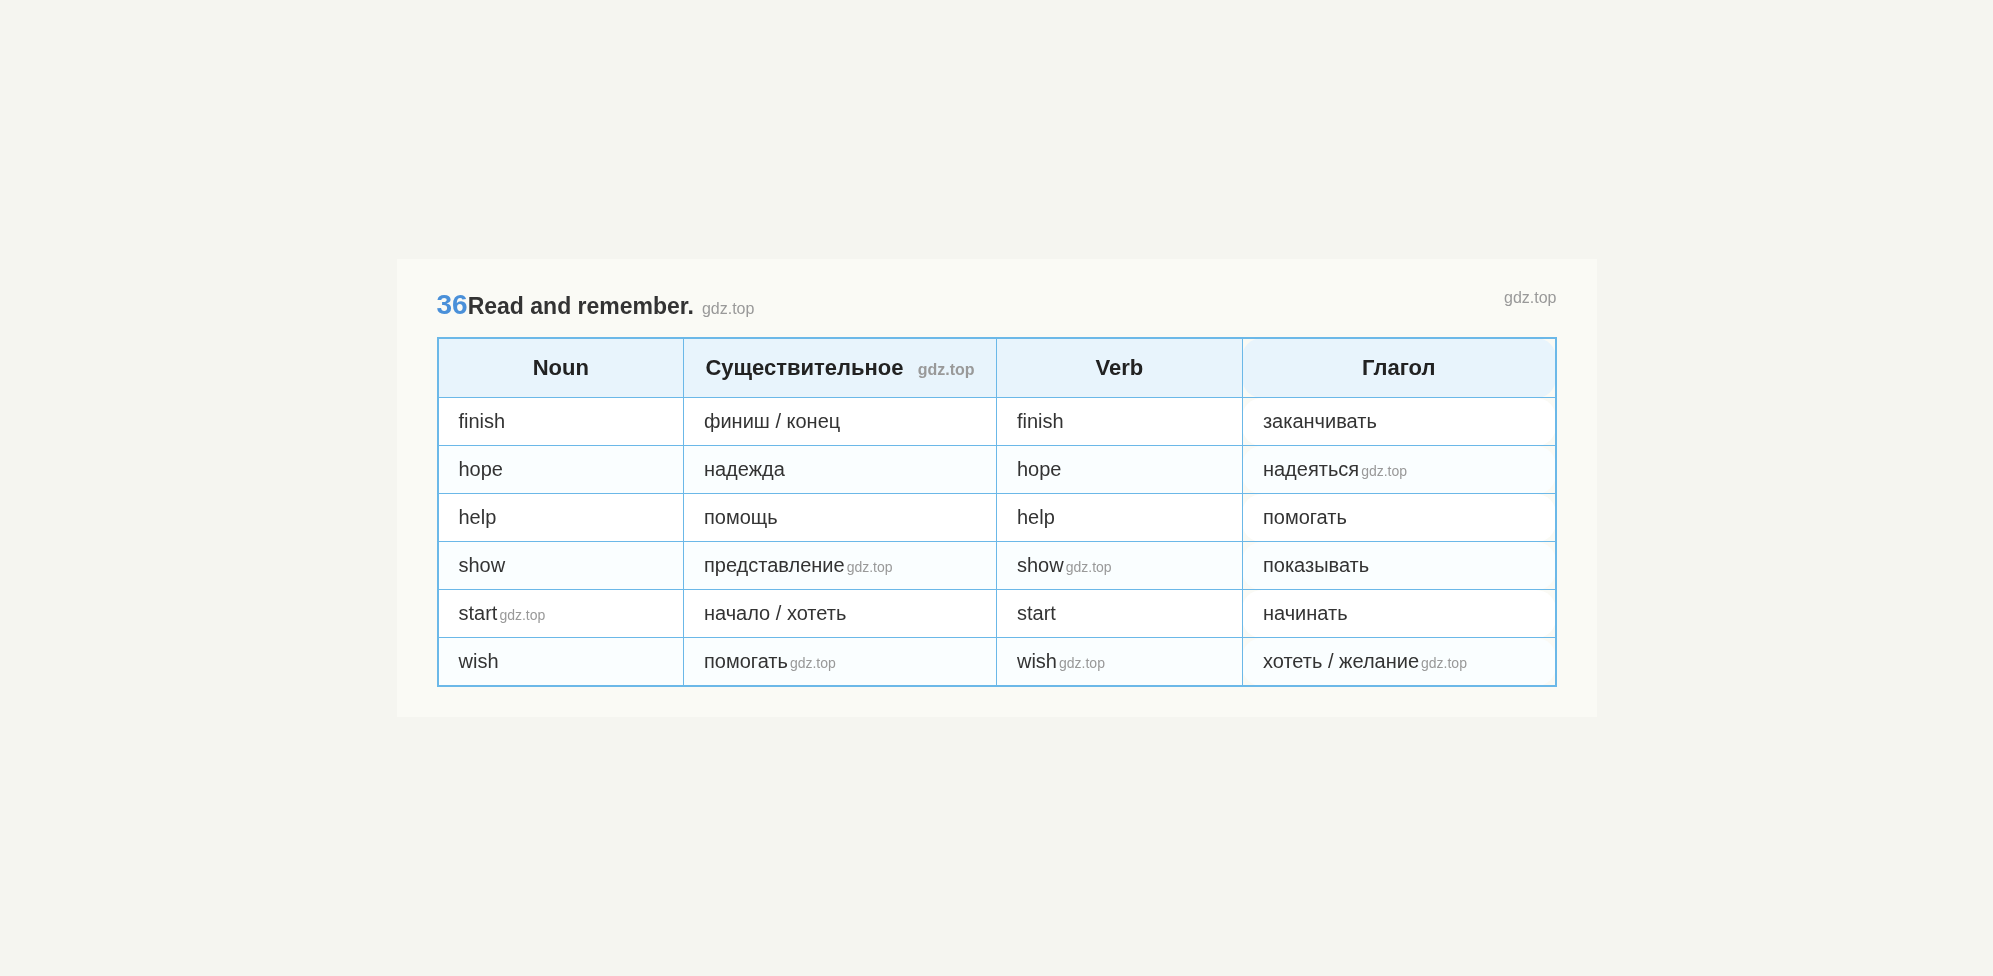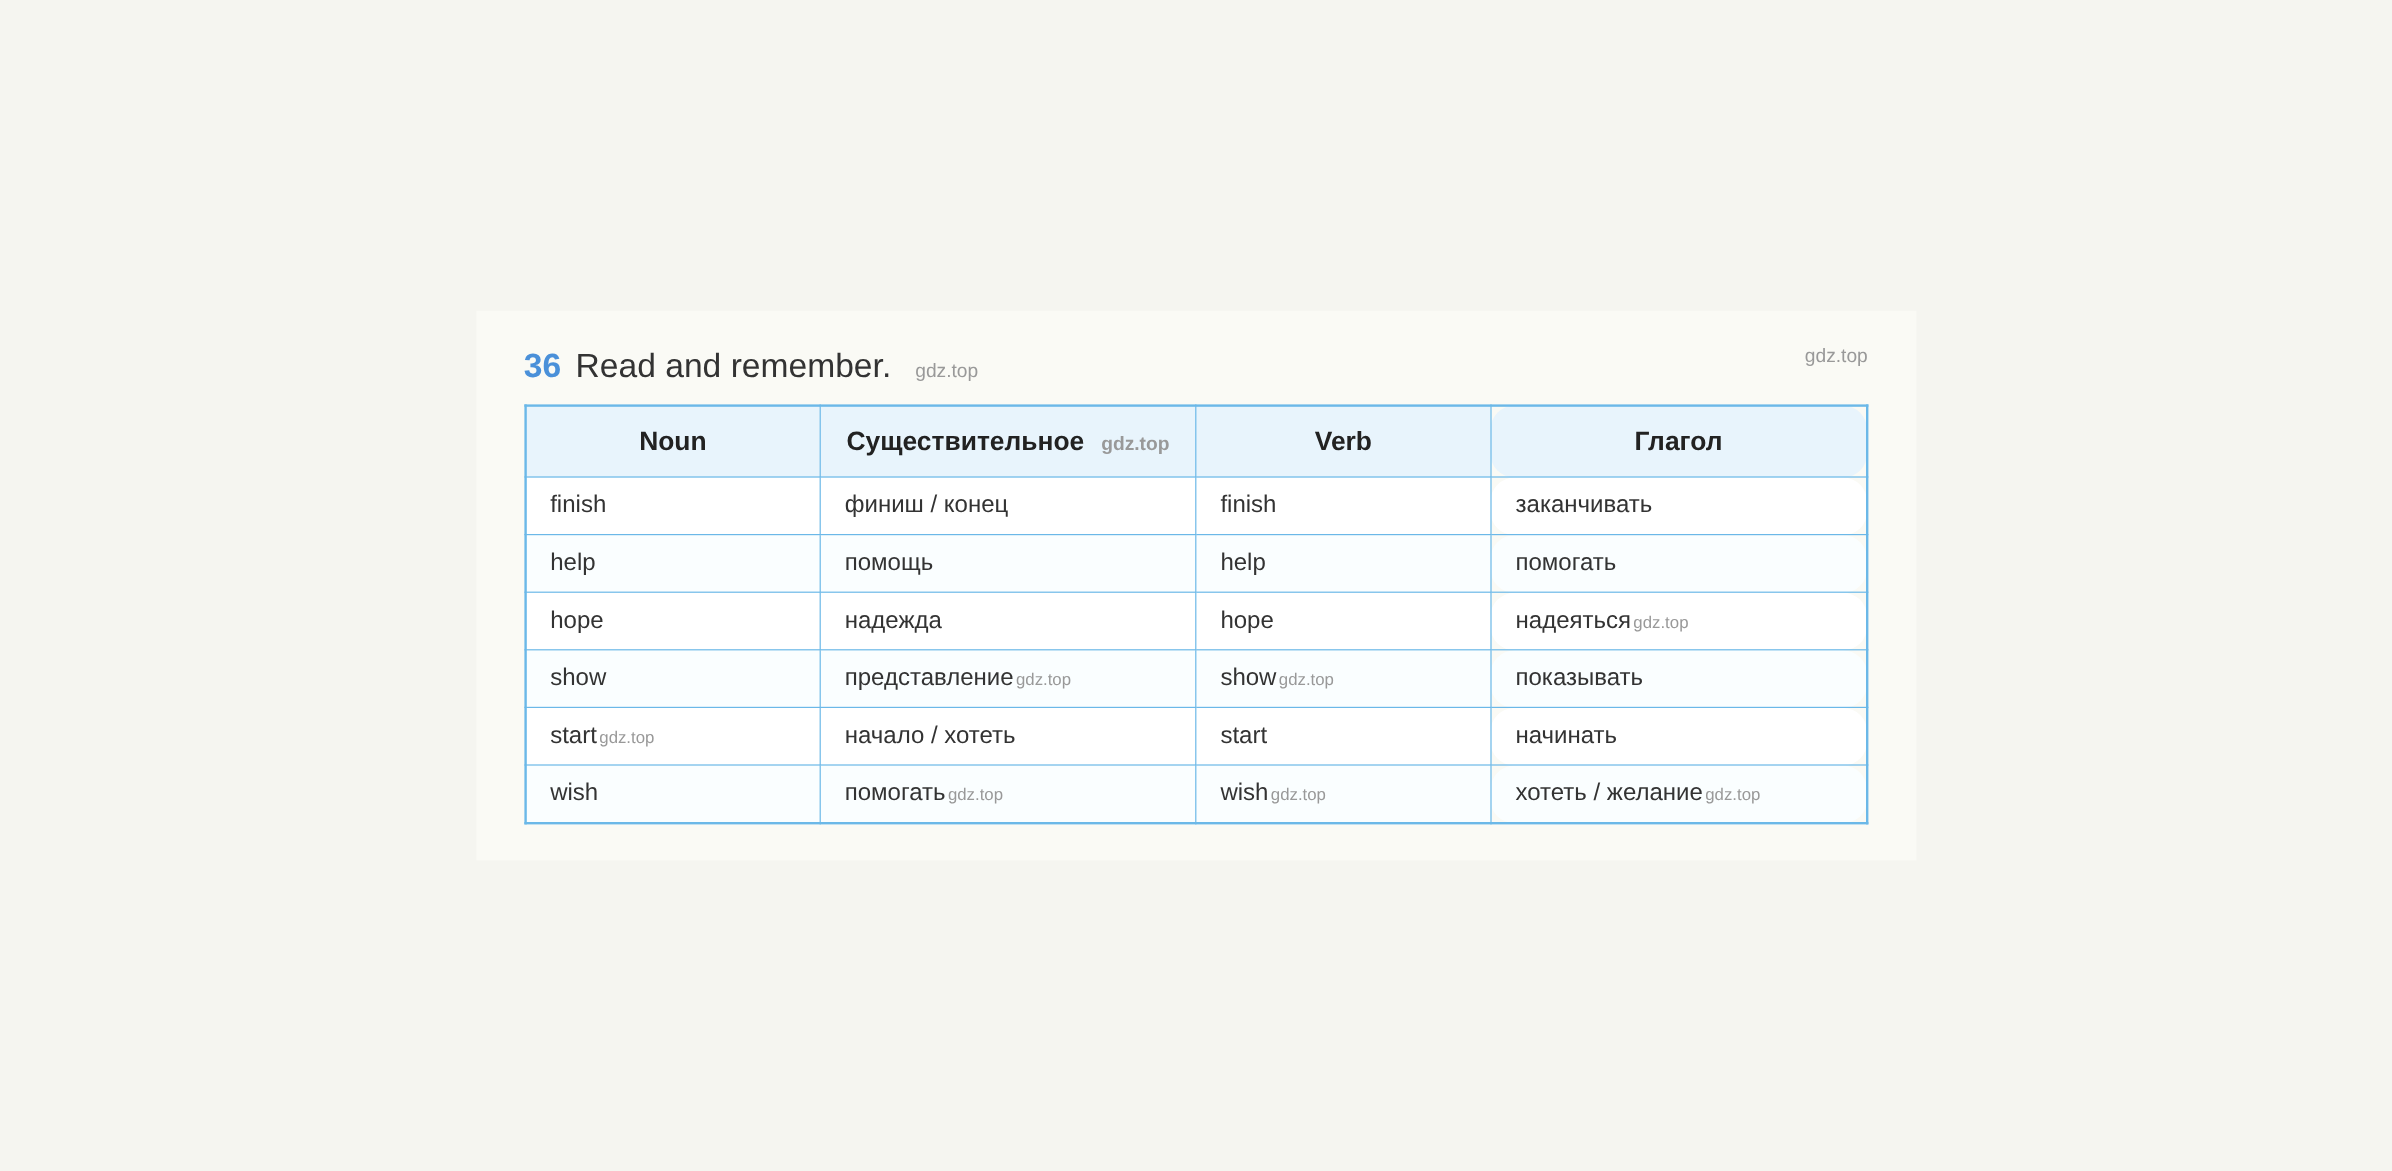--- a/index.html
+++ b/index.html
@@ -23,33 +23,32 @@
       padding: 30px 40px;
       max-width: 1200px;
       width: 100%;
       position: relative;
     }
 
     .exercise-header {
       display: flex;
       align-items: baseline;
       margin-bottom: 16px;
-      gap: 12px;
     }
 
     .exercise-number {
       color: #4a90d9;
       font-size: 28px;
       font-weight: bold;
     }
 
     .exercise-title {
       color: #333;
-      font-size: 28px;
-      font-weight: normal;
+      font-size: 23px;
+      font-weight: bold;
     }
 
     .watermark {
       color: #999;
       font-size: 16px;
       margin-left: 8px;
     }
 
     .watermark-top-right {
       position: absolute;
@@ -134,30 +133,30 @@
       </tr>
     </thead>
     <tbody id="table-body">
     <tr>
           <td class="col-noun"><span>finish</span></td>
           <td class="col-russian-noun"><span>финиш / конец</span></td>
           <td class="col-verb"><span>finish</span></td>
           <td class="col-russian-verb"><span>заканчивать</span></td>
         </tr>
         <tr>
+          <td class="col-noun"><span>hope</span></td>
+          <td class="col-russian-noun"><span>надежда</span></td>
+          <td class="col-verb"><span>hope</span></td>
+          <td class="col-russian-verb"><span>надеяться</span><span class="inline-watermark">gdz.top</span></td>
+        </tr>
+        <tr>
           <td class="col-noun"><span>help</span></td>
           <td class="col-russian-noun"><span>помощь</span></td>
           <td class="col-verb"><span>help</span></td>
           <td class="col-russian-verb"><span>помогать</span></td>
-        </tr>
-        <tr>
-          <td class="col-noun"><span>hope</span></td>
-          <td class="col-russian-noun"><span>надежда</span></td>
-          <td class="col-verb"><span>hope</span></td>
-          <td class="col-russian-verb"><span>надеяться</span><span class="inline-watermark">gdz.top</span></td>
         </tr>
         <tr>
           <td class="col-noun"><span>show</span></td>
           <td class="col-russian-noun"><span>представление</span><span class="inline-watermark">gdz.top</span></td>
           <td class="col-verb"><span>show</span><span class="inline-watermark">gdz.top</span></td>
           <td class="col-russian-verb"><span>показывать</span></td>
         </tr>
         <tr>
           <td class="col-noun"><span>start</span><span class="inline-watermark">gdz.top</span></td>
           <td class="col-russian-noun"><span>начало / хотеть</span></td>

